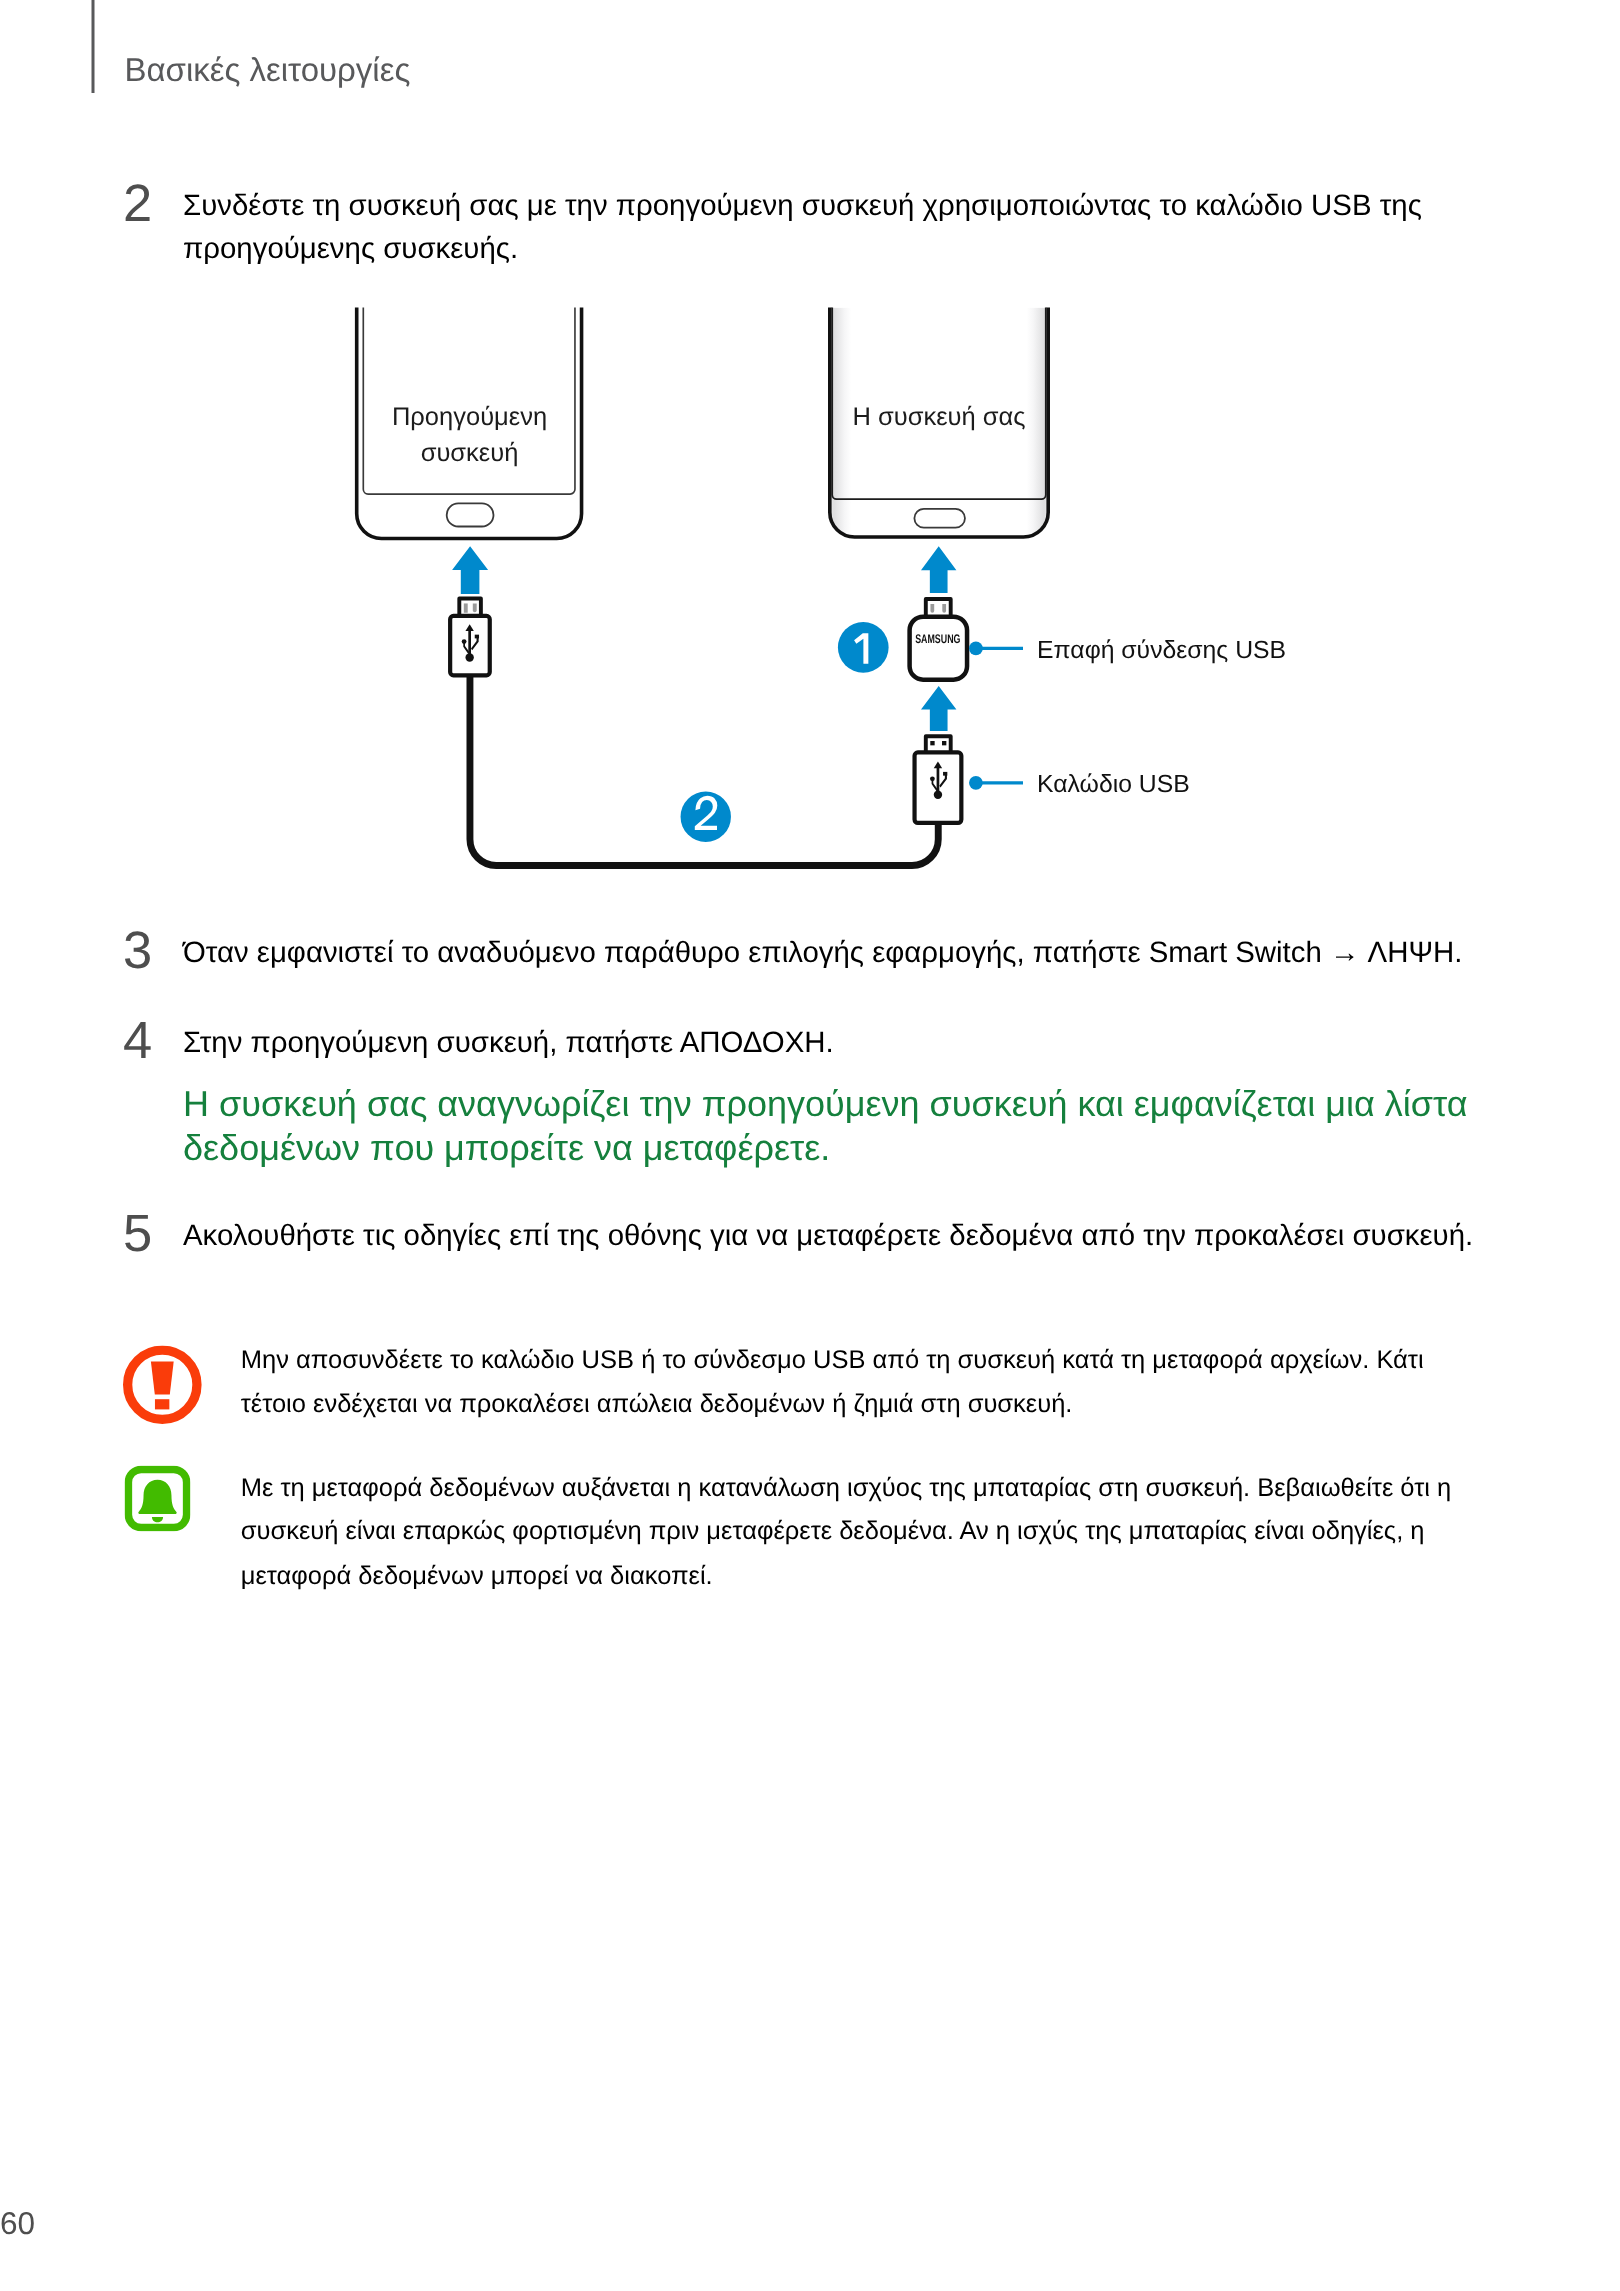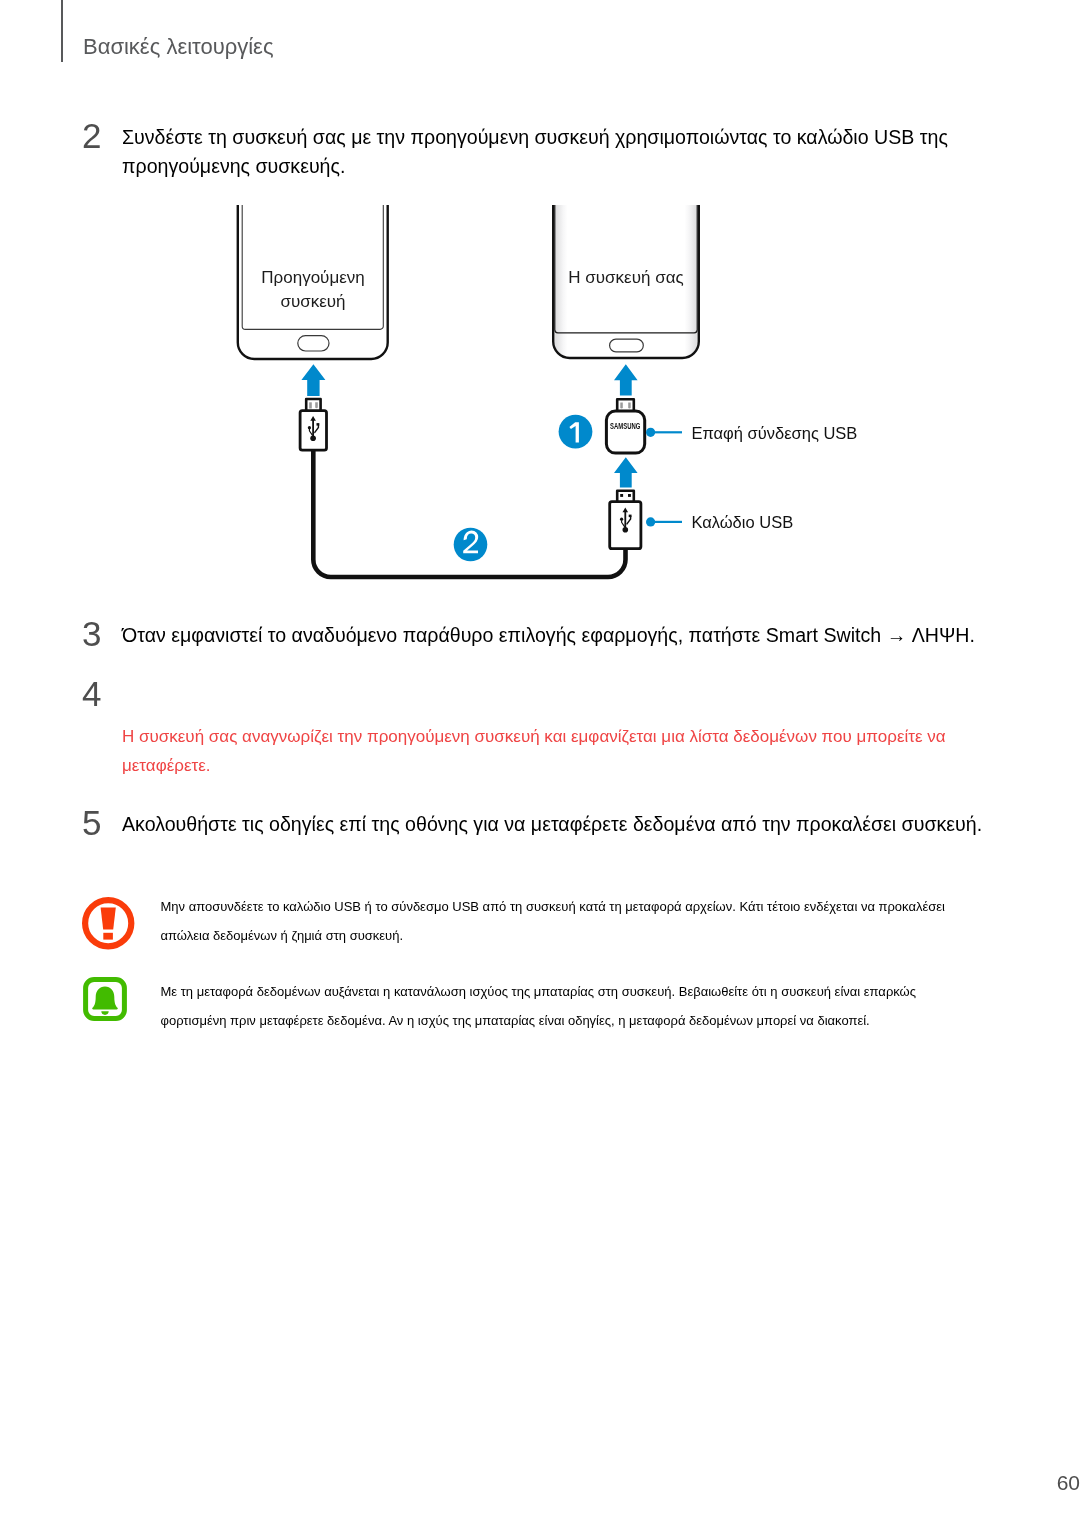--- a/index.html
+++ b/index.html
@@ -9,28 +9,28 @@
        -webkit-font-smoothing:antialiased;}
   .page{position:absolute;left:0;top:0;width:1080px;height:1527px;}
 
   
   .hdr-rule{position:absolute;left:61px;top:-2px;width:1.6px;height:64px;background:#58595b;}
   .hdr-title{position:absolute;left:83px;top:33px;font-size:22px;line-height:28px;color:#58595b;white-space:nowrap;text-align:center;}
 
   
   .stepnum{position:absolute;font-size:35px;line-height:35px;color:#4e4e4e;font-weight:400;}
   .steptxt{position:absolute;left:122px;width:872px;font-size:19.6px;line-height:29.4px;color:#000;}
-  .subtxt{position:absolute;left:122px;width:858px;font-size:17px;line-height:29.4px;color:#ef4444;}
+  .subtxt{position:absolute;left:122px;width:858px;font-size:24px;line-height:29.4px;color:#15803d;}
   b{font-weight:400;}
 
   
   .note{position:absolute;}
-  .note-txt{position:absolute;left:160.5px;width:820px;font-size:13px;line-height:29.4px;color:#000;}
+  .note-txt{position:absolute;left:160.5px;width:820px;font-size:17px;line-height:29.4px;color:#000;}
 
-  .page-num{position:absolute;left:0;top:1471px;width:1080px;text-align:right;font-size:21px;color:#4e4e4e;}
+  .page-num{position:absolute;left:0;top:1471px;width:1080px;text-align:left;font-size:21px;color:#4e4e4e;}
 
   svg{display:block;}
   .fig{position:absolute;left:0;top:0;}
   text.phonelabel{font-family:"Liberation Sans",sans-serif;font-size:17px;fill:#1c1c1c;text-anchor:middle;}
   text.calloutlabel{font-family:"Liberation Sans",sans-serif;font-size:16.5px;fill:#111111;}
   text.samsungmark{font-family:"Liberation Sans",sans-serif;font-size:8.3px;font-weight:700;fill:#111111;}
 </style>
 </head>
 <body>
 
@@ -144,20 +144,21 @@
       <circle cx="470.5" cy="544.5" r="16.8" fill="#0089cc"></circle>
       <path d="M463.6 540.2 q0.1 -5.4 3.3 -8.0 q2.1 -1.7 4.6 -1.7 q3.1 0 4.9 1.9 q1.8 1.9 1.8 4.6 q0 2.6 -1.6 4.8 q-1.3 1.8 -5.1 5.0 l-4.4 3.7 H478 v2.8 H463.2 v-2.5 l7.0 -6.0 q3.0 -2.6 4.0 -4.0 q1.0 -1.4 1.0 -3.2 q0 -1.8 -1.1 -3.0 q-1.1 -1.2 -2.9 -1.2 q-1.9 0 -3.1 1.3 q-1.3 1.4 -1.4 4.5 Z" fill="#ffffff"></path>
     </g>
   </svg>
   </div>
 
   <div class="stepnum" style="left:82px;top:616px">3</div>
   <div class="steptxt" style="top:621px">Όταν εμφανιστεί το αναδυόμενο παράθυρο επιλογής εφαρμογής, πατήστε <b>Smart Switch</b> → <b>ΛΗΨΗ</b>.</div>
 
   <div class="stepnum" style="left:82px;top:676px">4</div>
+  <div class="steptxt" style="top:681px">Στην προηγούμενη συσκευή, πατήστε <b>ΑΠΟΔΟΧΗ</b>.</div>
   <div class="subtxt" style="top:722px">Η συσκευή σας αναγνωρίζει την προηγούμενη συσκευή και εμφανίζεται μια λίστα δεδομένων που μπορείτε να μεταφέρετε.</div>
 
   <div class="stepnum" style="left:82px;top:805px">5</div>
   <div class="steptxt" style="top:810px">Ακολουθήστε τις οδηγίες επί της οθόνης για να μεταφέρετε δεδομένα από την προκαλέσει συσκευή.</div>
 
   <div class="note" style="left:81.7px;top:896.8px">
     <svg width="53" height="53" viewBox="0 0 53 53">
       <circle cx="26.2" cy="26.2" r="23.1" fill="none" stroke="#fa3c0a" stroke-width="6.2"></circle>
       <path d="M18.6 10.6 H33.8 L31.2 32.6 H21.2 Z" fill="#fa3c0a"></path>
       <rect x="21.3" y="35.8" width="9.6" height="6.8" fill="#fa3c0a"></rect>

